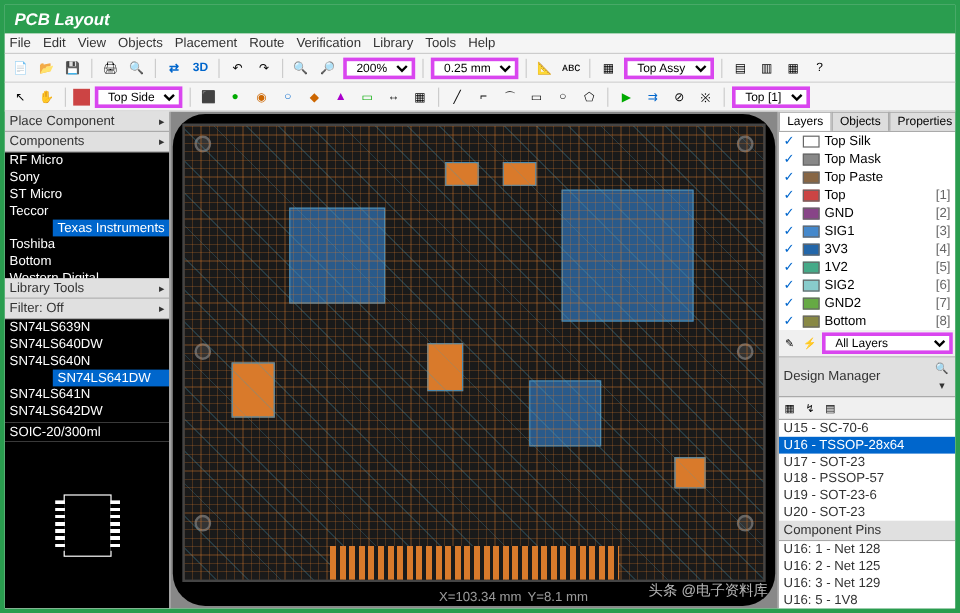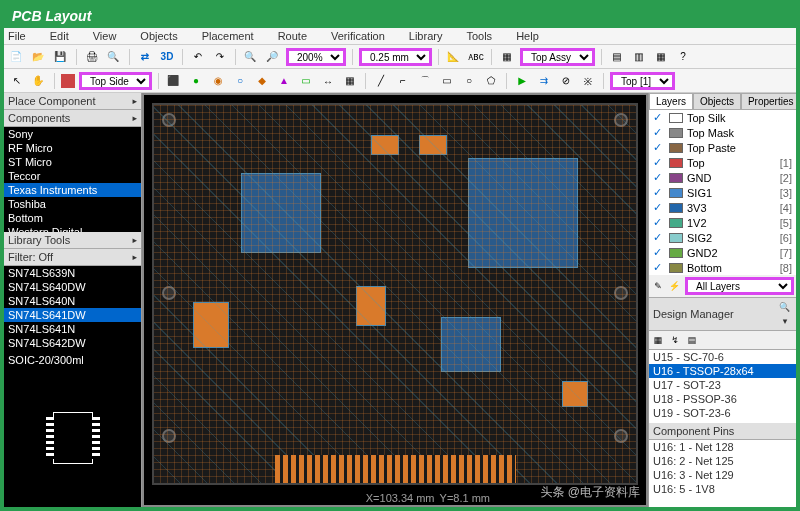--- a/index.html
+++ b/index.html
@@ -1,38 +1,38 @@
 <!DOCTYPE html>
 <html><head>
 <meta charset="utf-8">
 <style>
 * { margin: 0; padding: 0; box-sizing: border-box; font-family: Tahoma, sans-serif; font-size: 11px; }
 body { width: 800px; height: 511px; overflow: hidden; background: #fff; }
 .window { width: 100%; height: 100%; border: 4px solid #2a9d4f; display: flex; flex-direction: column; background: #f0f0f0; }
 .titlebar { background: #2a9d4f; color: #fff; padding: 4px 8px; font-size: 14px; font-style: italic; font-weight: bold; }
-.menubar { background: #f5f5f5; padding: 2px 4px; display: flex; gap: 24px; border-bottom: 1px solid #ccc; }
+.menubar { background: #f5f5f5; padding: 2px 4px; display: flex; gap: 10px; border-bottom: 1px solid #ccc; }
 .menubar span { color: #333; cursor: pointer; }
 .toolbar { background: #f5f5f5; padding: 2px 4px; display: flex; gap: 4px; align-items: center; border-bottom: 1px solid #ccc; height: 24px; }
 .tb-btn { width: 18px; height: 18px; display: flex; align-items: center; justify-content: center; border: 1px solid transparent; cursor: pointer; font-size: 10px; }
 .tb-sep { width: 1px; height: 16px; background: #ccc; margin: 0 2px; }
 .tb-sel { height: 18px; font-size: 10px; border: 3px solid #d946ef; background: #fff; padding: 0 4px; min-width: 60px; }
 .main { flex: 1; display: flex; overflow: hidden; }
 .left-panel { width: 138px; background: #f0f0f0; border-right: 1px solid #999; display: flex; flex-direction: column; overflow: hidden; }
 .panel-hdr { background: #e0e0e0; padding: 2px 4px; font-size: 10px; display: flex; justify-content: space-between; align-items: center; border-bottom: 1px solid #aaa; color: #333; }
 .panel-hdr .arrow { font-size: 9px; }
 .list-box { background: #000; color: #fff; font-size: 10px; overflow: hidden; }
 .list-box div { padding: 1px 4px; white-space: nowrap; cursor: pointer; }
-.list-box .sel { background: #0066cc; }
+.list-box .sel { background: #0066cc; margin-left: 40px; }
 .soic-preview { background: #000; flex: 1; display: flex; align-items: center; justify-content: center; padding: 4px; }
 .soic { width: 40px; height: 52px; border: 1px solid #fff; position: relative; }
 .soic::before, .soic::after { content: ''; position: absolute; top: 4px; bottom: 4px; width: 8px; background: repeating-linear-gradient(to bottom, #fff 0, #fff 3px, #000 3px, #000 6px); }
 .soic::before { left: -8px; }
 .soic::after { right: -8px; }
 .canvas-wrap { flex: 1; background: #888; padding: 2px; overflow: hidden; position: relative; }
-.canvas { width: 100%; height: 100%; background: #000; position: relative; overflow: hidden; }
+.canvas { width: 100%; height: 100%; background: #000; position: relative; overflow: hidden; border-radius: 27px; }
 .pcb { position: absolute; top: 8px; left: 8px; right: 8px; bottom: 20px; background: #1a1a1a; border: 2px solid #444; }
 .pcb-chip { position: absolute; background: #2a5a8a; border: 1px solid #4a8ab0; }
 .pcb-hole { position: absolute; width: 14px; height: 14px; background: #333; border: 2px solid #666; border-radius: 50%; }
 .right-panel { width: 148px; background: #f0f0f0; border-left: 1px solid #999; display: flex; flex-direction: column; overflow: hidden; }
 .tabs { display: flex; background: #e0e0e0; border-bottom: 1px solid #aaa; align-items: flex-end; }
 .tab { padding: 2px 6px; font-size: 10px; border: 1px solid #aaa; border-bottom: none; background: #ddd; cursor: pointer; }
 .tab.active { background: #fff; }
 .layers { background: #fff; flex-shrink: 0; overflow-y: auto; max-height: 170px; }
 .layer-row { display: flex; align-items: center; gap: 4px; padding: 1px 4px; font-size: 10px; }
 .layer-check { color: #0066cc; font-size: 11px; width: 12px; }
@@ -133,22 +133,22 @@
     <div class="left-panel">
       <div class="panel-hdr">
           <span>Place Component</span>
           <span class="arrow">▸</span>
         </div>
       <div class="panel-hdr">
           <span>Components</span>
           <span class="arrow">▸</span>
         </div>
       <div class="list-box" id="mfr-list" style="height:105px">
+          <div>RF Micro</div>
           <div>Sony</div>
-          <div>RF Micro</div>
           <div>ST Micro</div>
           <div>Teccor</div>
           <div class="sel">Texas Instruments</div>
           <div>Toshiba</div>
           <div>Bottom</div>
           <div>Western Digital</div>
         </div>
       <div class="panel-hdr">
           <span>Library Tools</span>
           <span class="arrow">▸</span>
@@ -289,25 +289,25 @@
         <span>
             <span class="mini-btn">🔍</span> 
             <span class="mini-btn">▾</span>
           </span>
       </div>
       <div class="mini-tb">
         <div class="mini-btn">▦</div>
         <div class="mini-btn">↯</div>
         <div class="mini-btn">▤</div>
       </div>
-      <div class="dm-list" id="dm-comp-list" style="height:73px">
+      <div class="dm-list" id="dm-comp-list" style="height:84px">
           <div>U15 - SC-70-6</div>
           <div class="sel">U16 - TSSOP-28x64</div>
           <div>U17 - SOT-23</div>
-          <div>U18 - PSSOP-36</div>
+          <div>U18 - PSSOP-57</div>
           <div>U19 - SOT-23-6</div>
           <div>U20 - SOT-23</div>
         </div>
       <div class="panel-hdr" style="font-size:10px">
           <span>Component Pins</span>
         </div>
       <div class="dm-list" id="dm-pin-list" style="flex:1">
           <div>U16: 1 - Net 128</div>
           <div>U16: 2 - Net 125</div>
           <div>U16: 3 - Net 129</div>

